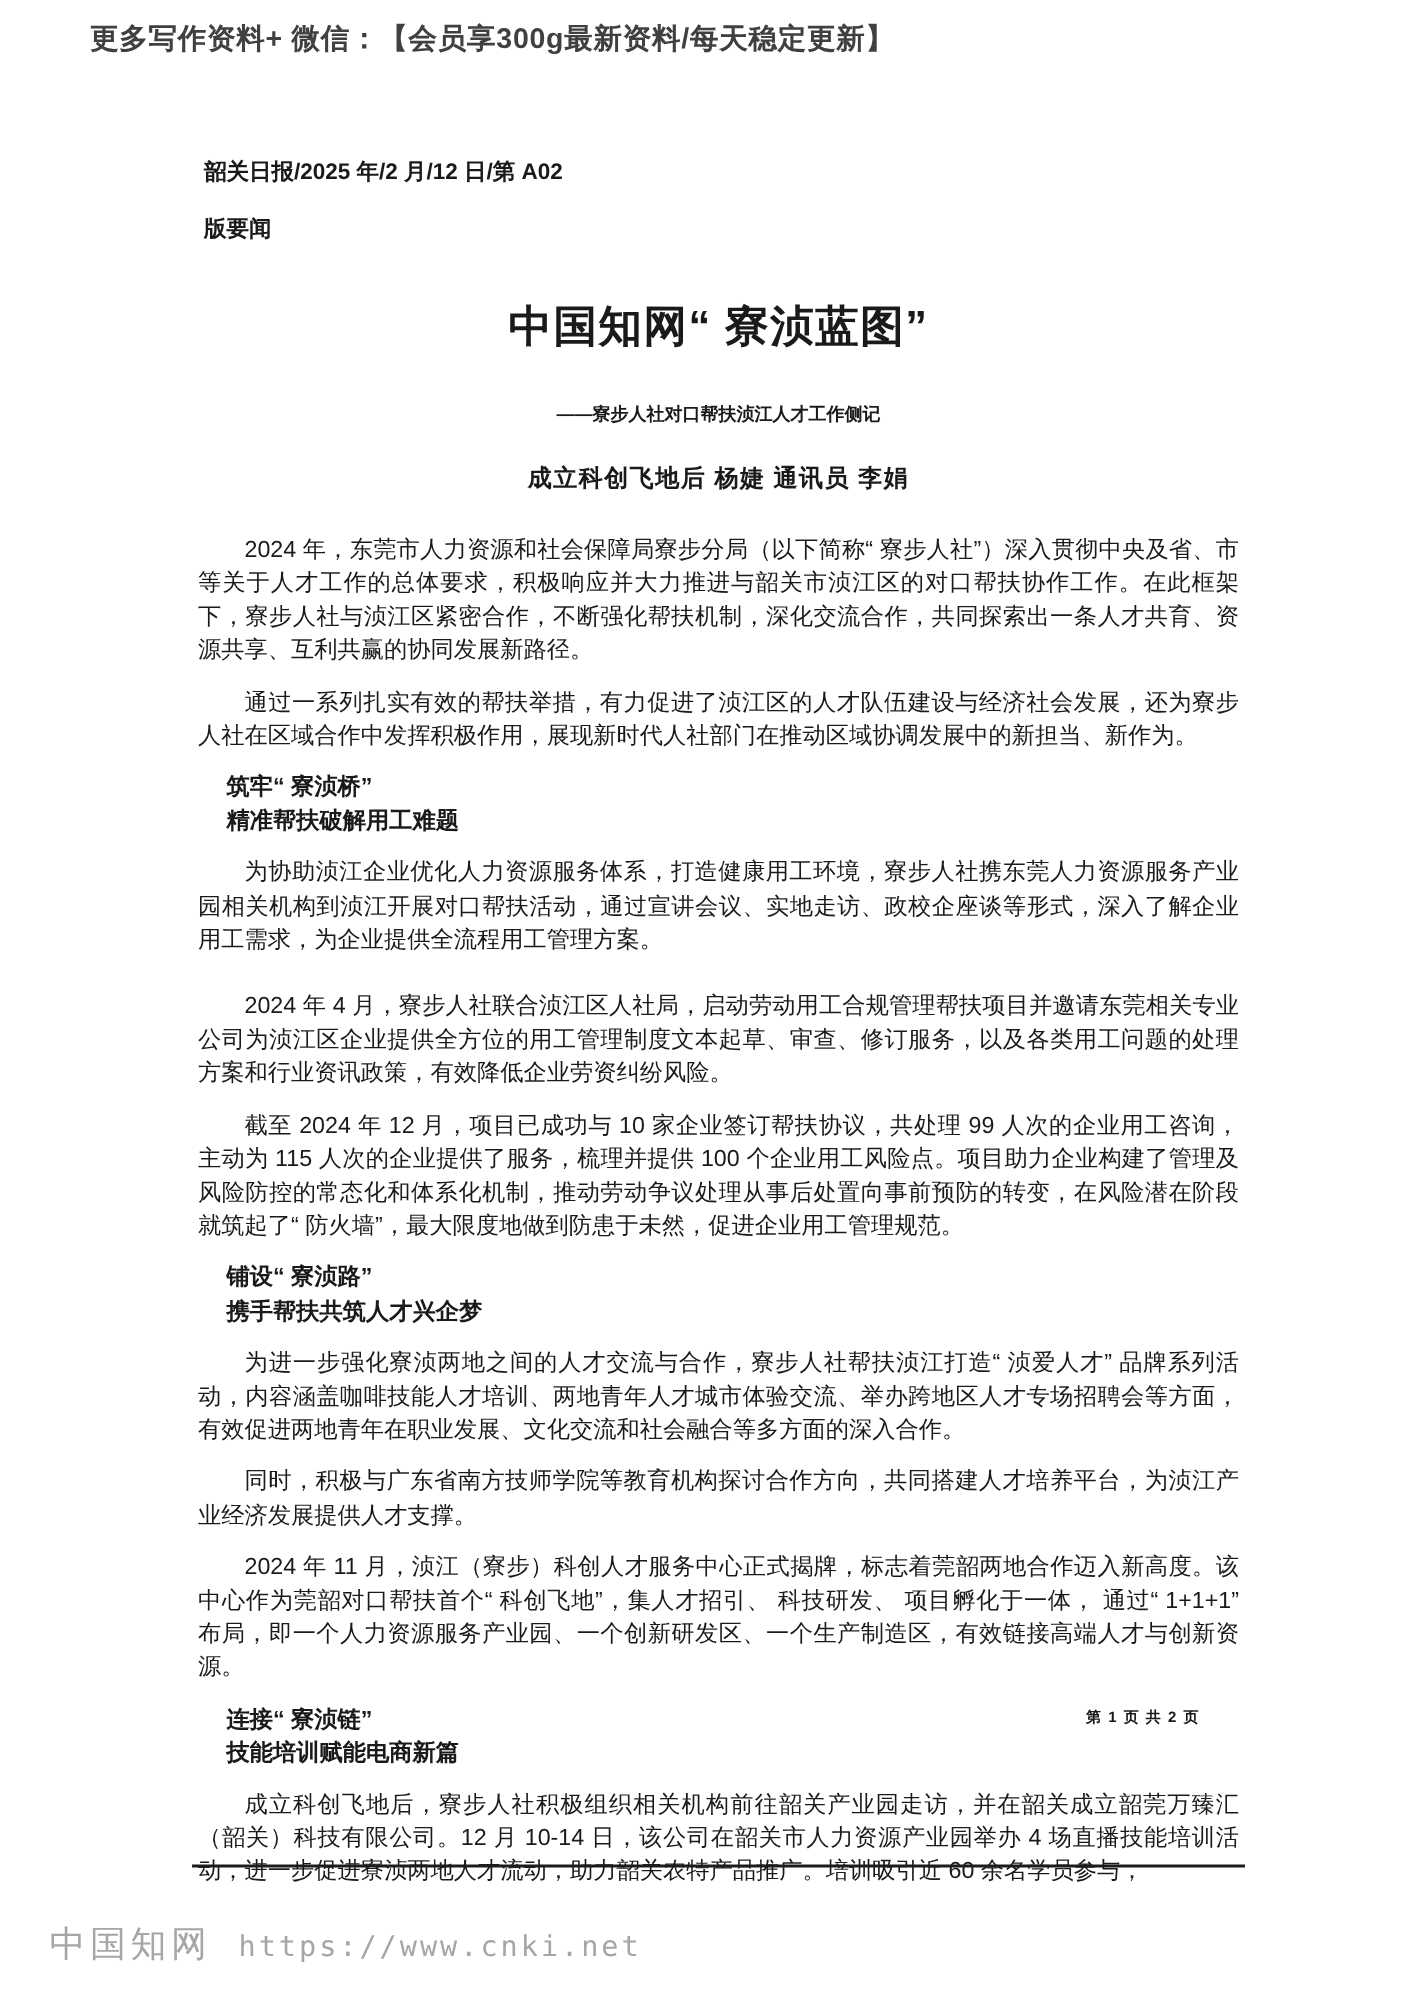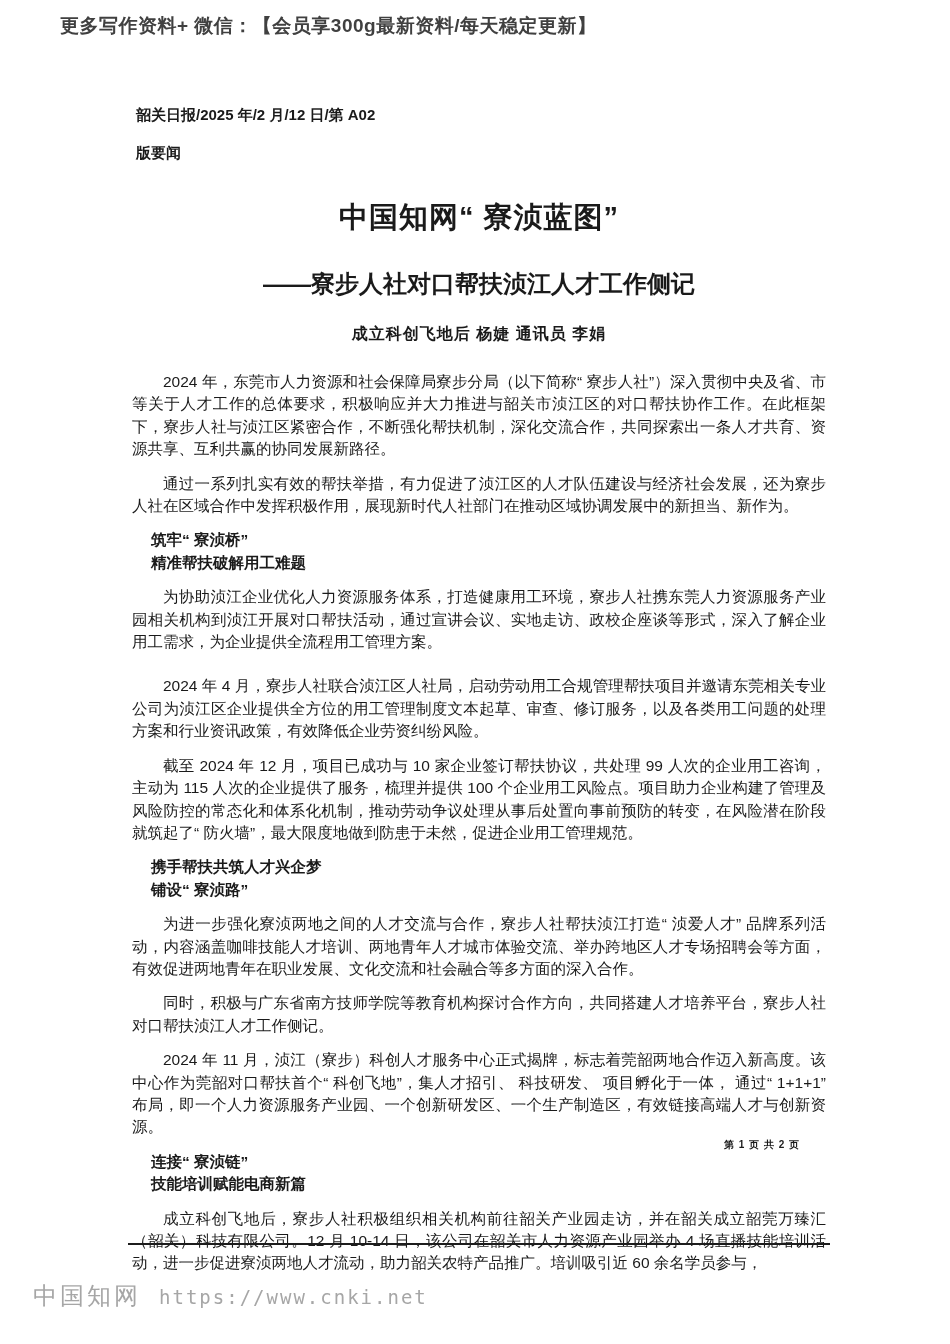--- a/index.html
+++ b/index.html
@@ -22,21 +22,21 @@
     position:absolute; top:88px; left:120px; width:718px;
   }
   .doc-header { font-size:15px; line-height:22px; font-weight:600; }
   .doc-header div { margin:16px; }
   .title {
     margin-top:34px; text-align:center;
     font-size:29px; font-weight:800; letter-spacing:1px;
   }
   .subtitle {
     margin-top:30px; text-align:center;
-    font-size:24px; font-weight:700;
+    font-size:12px; font-weight:700;
   }
   .byline {
     margin-top:24px; text-align:center;
     font-size:16px; font-weight:700; letter-spacing:1px;
   }
   .body {
     margin-top:26px;
     font-size:15.5px; line-height:22.4px;
     text-align:justify; font-weight:500;
   }
@@ -83,24 +83,24 @@
     <div class="byline">成立科创飞地后  杨婕  通讯员  李娟</div>
 
     <div class="body">
       <p>2024 年，东莞市人力资源和社会保障局寮步分局（以下简称“ 寮步人社”）深入贯彻中央及省、市等关于人才工作的总体要求，积极响应并大力推进与韶关市浈江区的对口帮扶协作工作。在此框架下，寮步人社与浈江区紧密合作，不断强化帮扶机制，深化交流合作，共同探索出一条人才共育、资源共享、互利共赢的协同发展新路径。</p>
       <p>通过一系列扎实有效的帮扶举措，有力促进了浈江区的人才队伍建设与经济社会发展，还为寮步人社在区域合作中发挥积极作用，展现新时代人社部门在推动区域协调发展中的新担当、新作为。</p>
       <p class="sec-heading">筑牢“ 寮浈桥”</p>
       <p class="sec-heading">精准帮扶破解用工难题</p>
       <p>为协助浈江企业优化人力资源服务体系，打造健康用工环境，寮步人社携东莞人力资源服务产业园相关机构到浈江开展对口帮扶活动，通过宣讲会议、实地走访、政校企座谈等形式，深入了解企业用工需求，为企业提供全流程用工管理方案。</p>
       <p class="gap-before">2024 年 4 月，寮步人社联合浈江区人社局，启动劳动用工合规管理帮扶项目并邀请东莞相关专业公司为浈江区企业提供全方位的用工管理制度文本起草、审查、修订服务，以及各类用工问题的处理方案和行业资讯政策，有效降低企业劳资纠纷风险。</p>
       <p>截至 2024 年 12 月，项目已成功与 10 家企业签订帮扶协议，共处理 99 人次的企业用工咨询，主动为 115 人次的企业提供了服务，梳理并提供 100 个企业用工风险点。项目助力企业构建了管理及风险防控的常态化和体系化机制，推动劳动争议处理从事后处置向事前预防的转变，在风险潜在阶段就筑起了“ 防火墙”，最大限度地做到防患于未然，促进企业用工管理规范。</p>
+      <p class="sec-heading">铺设“ 寮浈路”</p>
       <p class="sec-heading">携手帮扶共筑人才兴企梦</p>
-      <p class="sec-heading">铺设“ 寮浈路”</p>
       <p>为进一步强化寮浈两地之间的人才交流与合作，寮步人社帮扶浈江打造“ 浈爱人才” 品牌系列活动，内容涵盖咖啡技能人才培训、两地青年人才城市体验交流、举办跨地区人才专场招聘会等方面，有效促进两地青年在职业发展、文化交流和社会融合等多方面的深入合作。</p>
-      <p>同时，积极与广东省南方技师学院等教育机构探讨合作方向，共同搭建人才培养平台，寮步人社对口帮扶浈江人才工作侧记。</p>
+      <p>同时，积极与广东省南方技师学院等教育机构探讨合作方向，共同搭建人才培养平台，为浈江产业经济发展提供人才支撑。</p>
       <p>2024 年 11 月，浈江（寮步）科创人才服务中心正式揭牌，标志着莞韶两地合作迈入新高度。该中心作为莞韶对口帮扶首个“ 科创飞地”，集人才招引、 科技研发、 项目孵化于一体， 通过“ 1+1+1” 布局，即一个人力资源服务产业园、一个创新研发区、一个生产制造区，有效链接高端人才与创新资源。</p>
       <p class="sec-heading">连接“ 寮浈链”</p>
       <p class="sec-heading">技能培训赋能电商新篇</p>
       <p>成立科创飞地后，寮步人社积极组织相关机构前往韶关产业园走访，并在韶关成立韶莞万臻汇（韶关）科技有限公司。12 月 10-14 日，该公司在韶关市人力资源产业园举办 4 场直播技能培训活动，进一步促进寮浈两地人才流动，助力韶关农特产品推广。培训吸引近 60 余名学员参与，</p>
     </div>
   </div>
 
   <div class="page-indicator">第 1 页 共 2 页</div>
 
   <div class="divider"></div>

